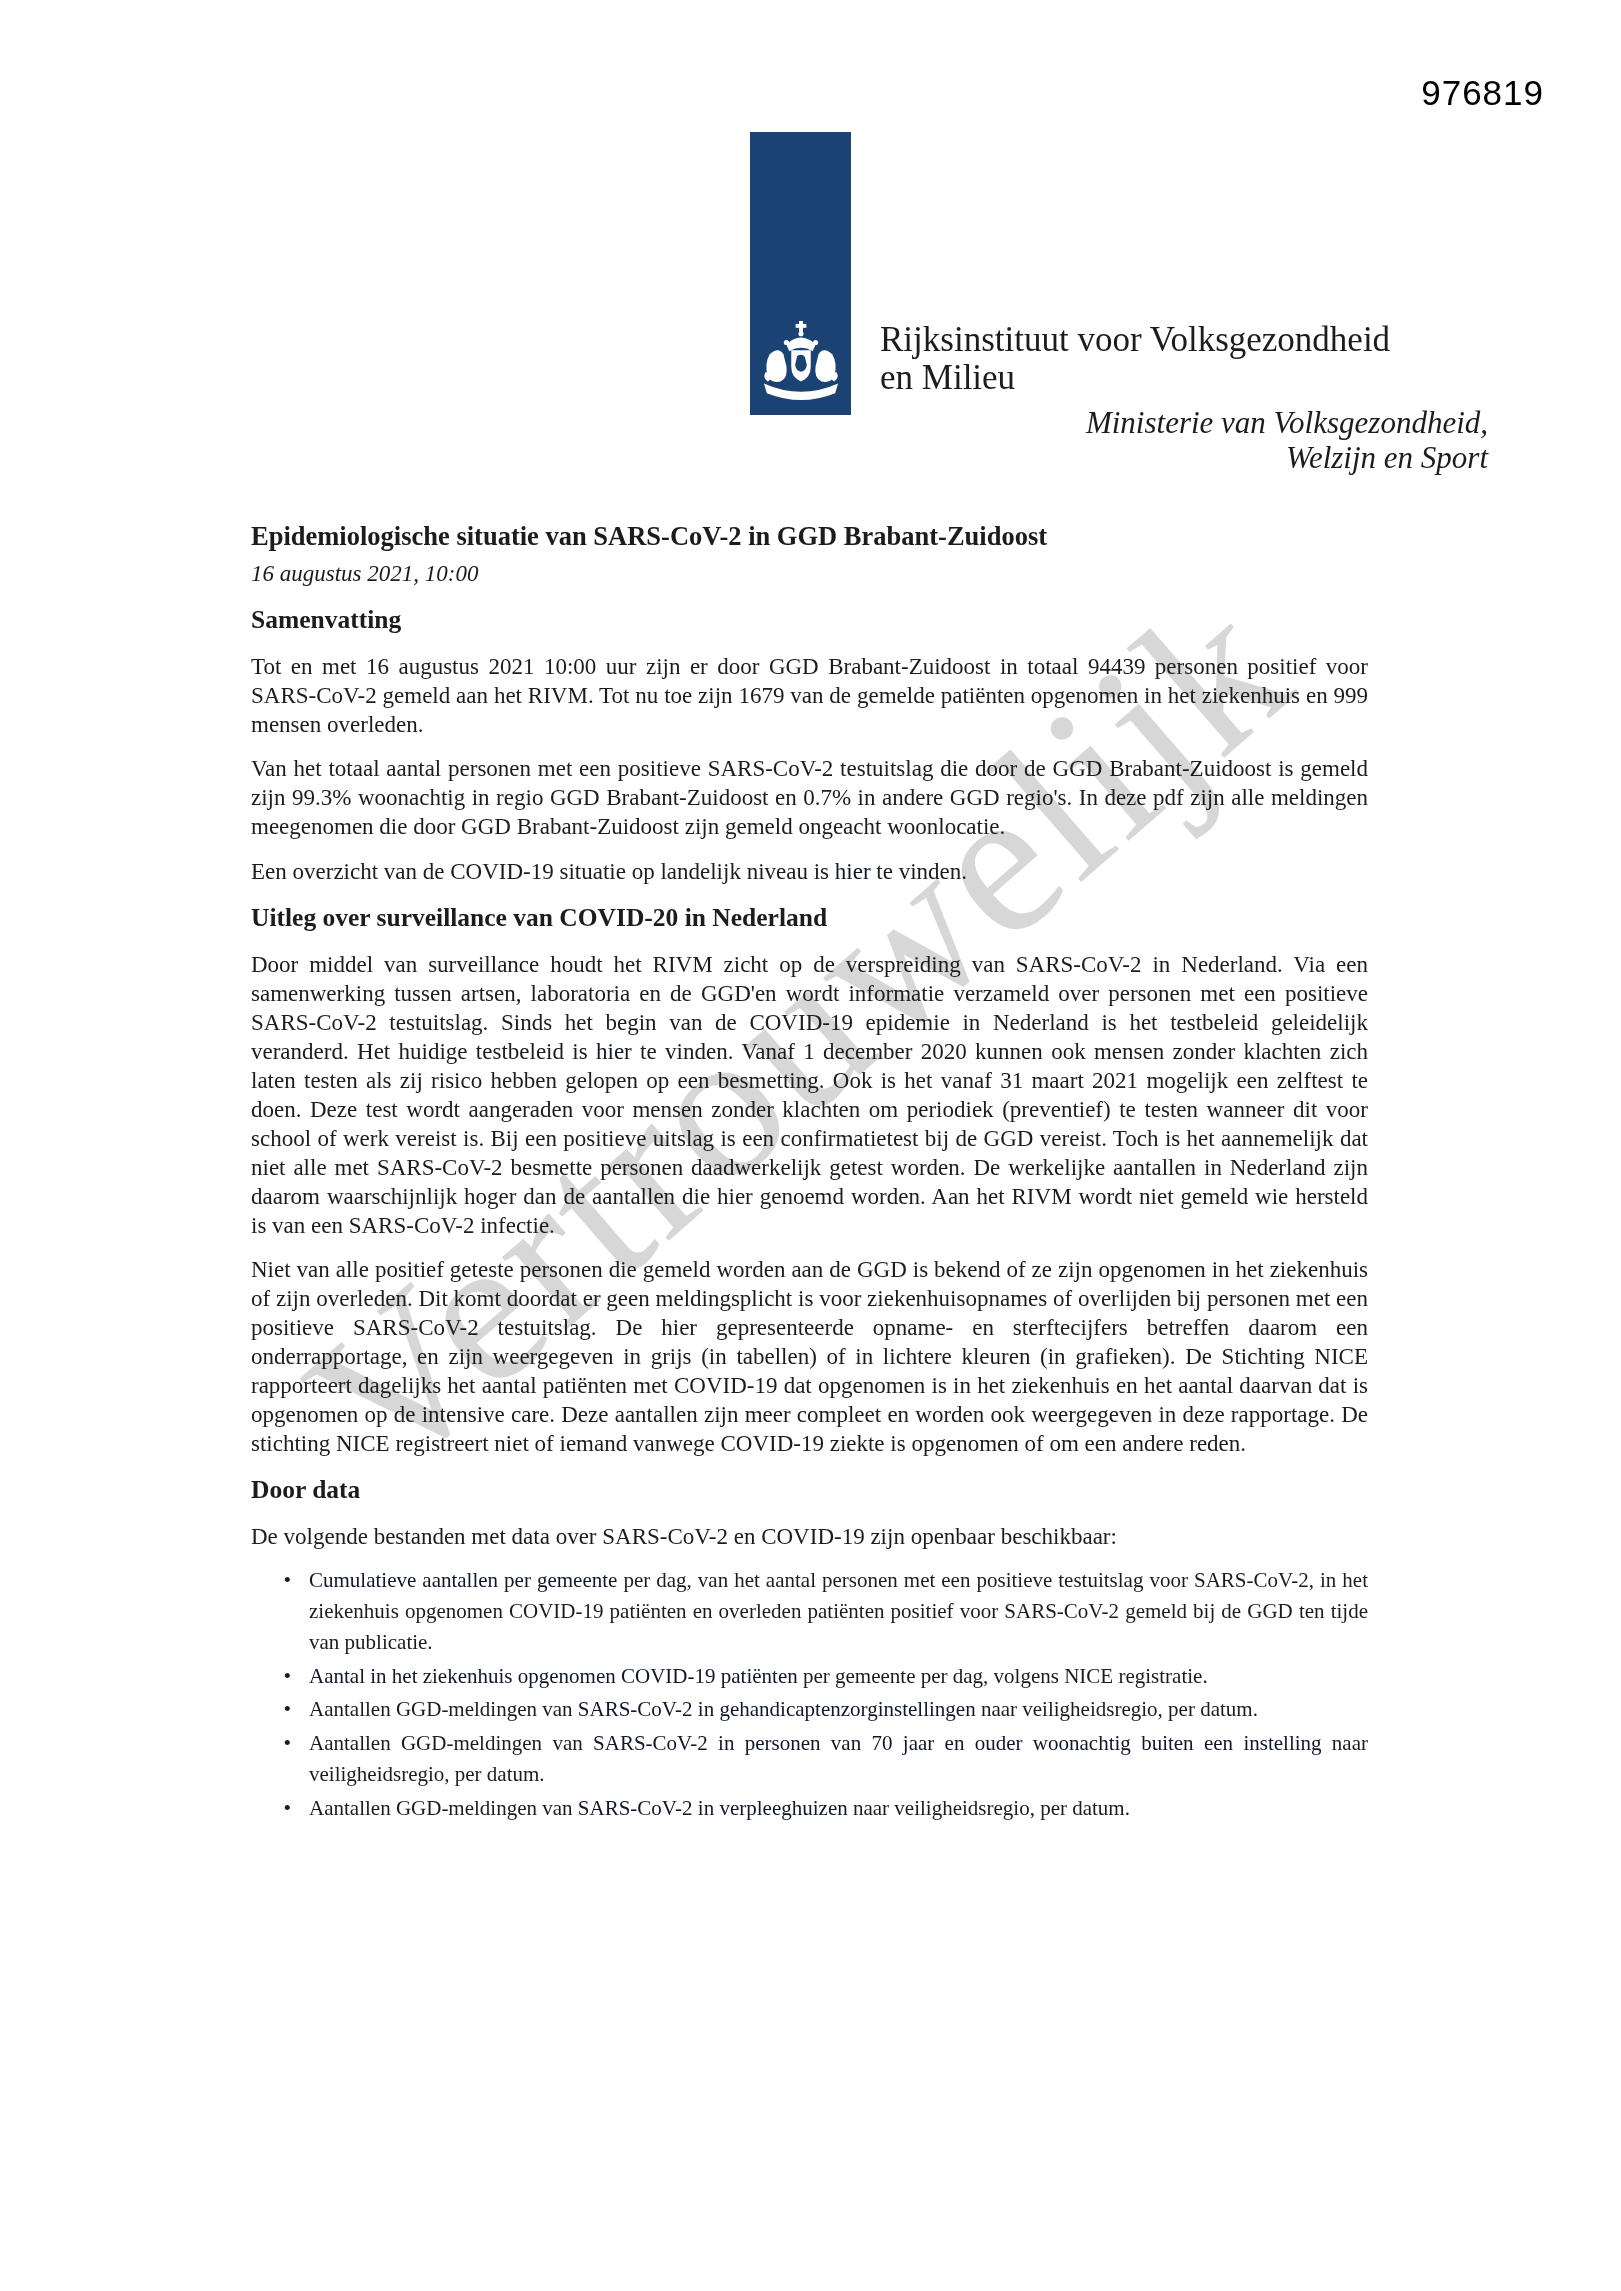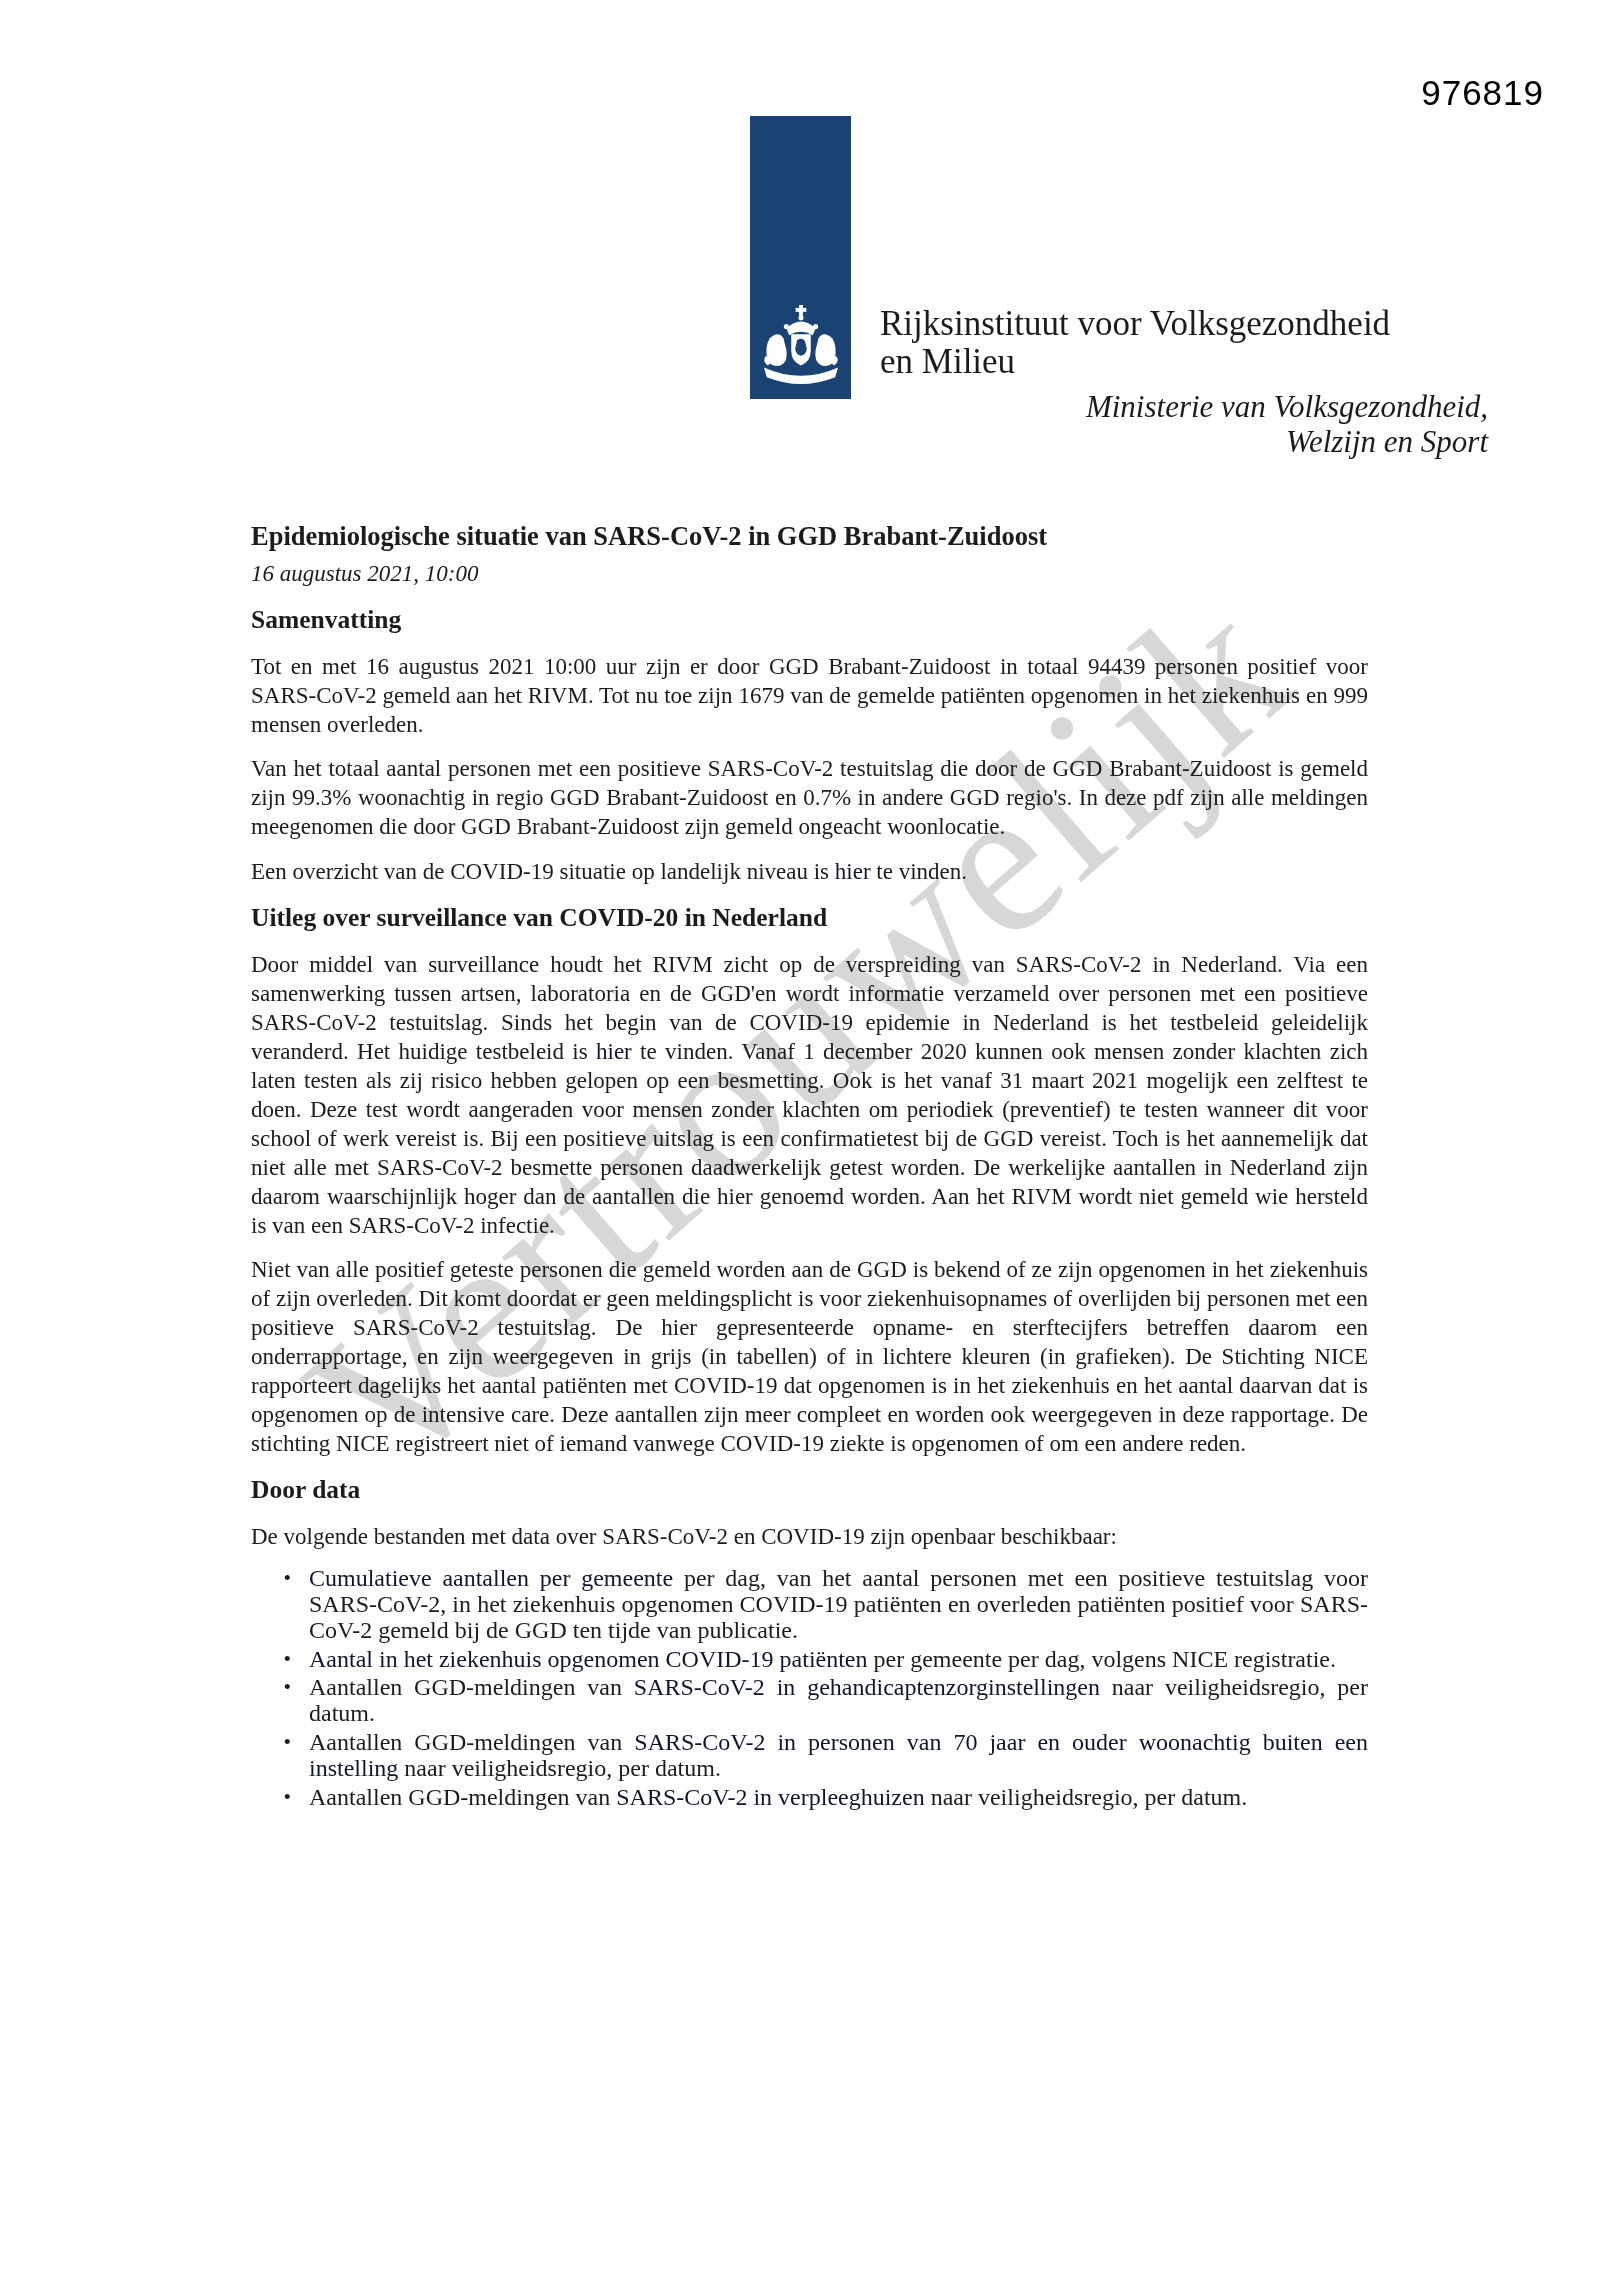--- a/index.html
+++ b/index.html
@@ -13,35 +13,35 @@
     transform:translate(-50%,-50%) rotate(-41deg);
     font-size:211px;color:#d7d7d7;white-space:nowrap;z-index:0;
     font-family:"Liberation Serif", serif;letter-spacing:3.9px;
   }
   
   .doc-number{
     position:absolute;top:73px;right:77px;z-index:2;
     font-family:"Liberation Sans", sans-serif;font-size:35px;letter-spacing:1px;color:#000;
   }
   
-  .logo{position:absolute;left:750px;top:116px;z-index:2;text-decoration:underline;}
+  .logo{position:absolute;left:750px;top:132px;z-index:2;text-decoration:underline;}
   .logo-bar{width:101px;height:283px;background:#1a4373;position:relative;}
   .crest{position:absolute;bottom:13.7px;left:50%;transform:translateX(-50%);}
   .logo-text{position:absolute;left:130px;top:189px;width:608px;}
   .logo-org{font-size:35px;line-height:38px;color:#1c1c1c;}
   .logo-ministry{font-size:31px;line-height:35px;font-style:italic;margin-top:7.8px;color:#1c1c1c;text-align:right;}
   
   .content{position:absolute;left:251px;top:520px;width:1117px;z-index:1;}
   .doc-title{font-size:26.5px;font-weight:bold;line-height:33px;}
   .doc-subtitle{font-size:23px;line-height:29px;margin-top:15.7px;}
   .doc-date{font-size:23px;line-height:29px;font-style:italic;margin-top:5.9px;}
   h2{font-size:25.5px;line-height:32px;font-weight:bold;margin:16px 0 0 0;}
   p{font-size:23px;line-height:29px;text-align:justify;margin:15.7px 0 0 0;}
   ul{margin:13.7px 0 0 0;padding:0 0 0 58px;list-style:none;}
-  li{font-size:24px;line-height:26px;text-align:justify;position:relative;margin-top:2.9px;}
+  li{font-size:21px;line-height:31px;text-align:justify;position:relative;margin-top:2.9px;}
   li::before{content:"\2022";position:absolute;left:-25.5px;top:0;font-size:21.6px;}
   a.doclink{color:#0f172a;text-decoration:none;cursor:pointer;}
 </style>
 </head>
 <body>
 
 <div class="watermark">Vertrouwelijk</div>
 
 <div class="doc-number">976819</div>
 

